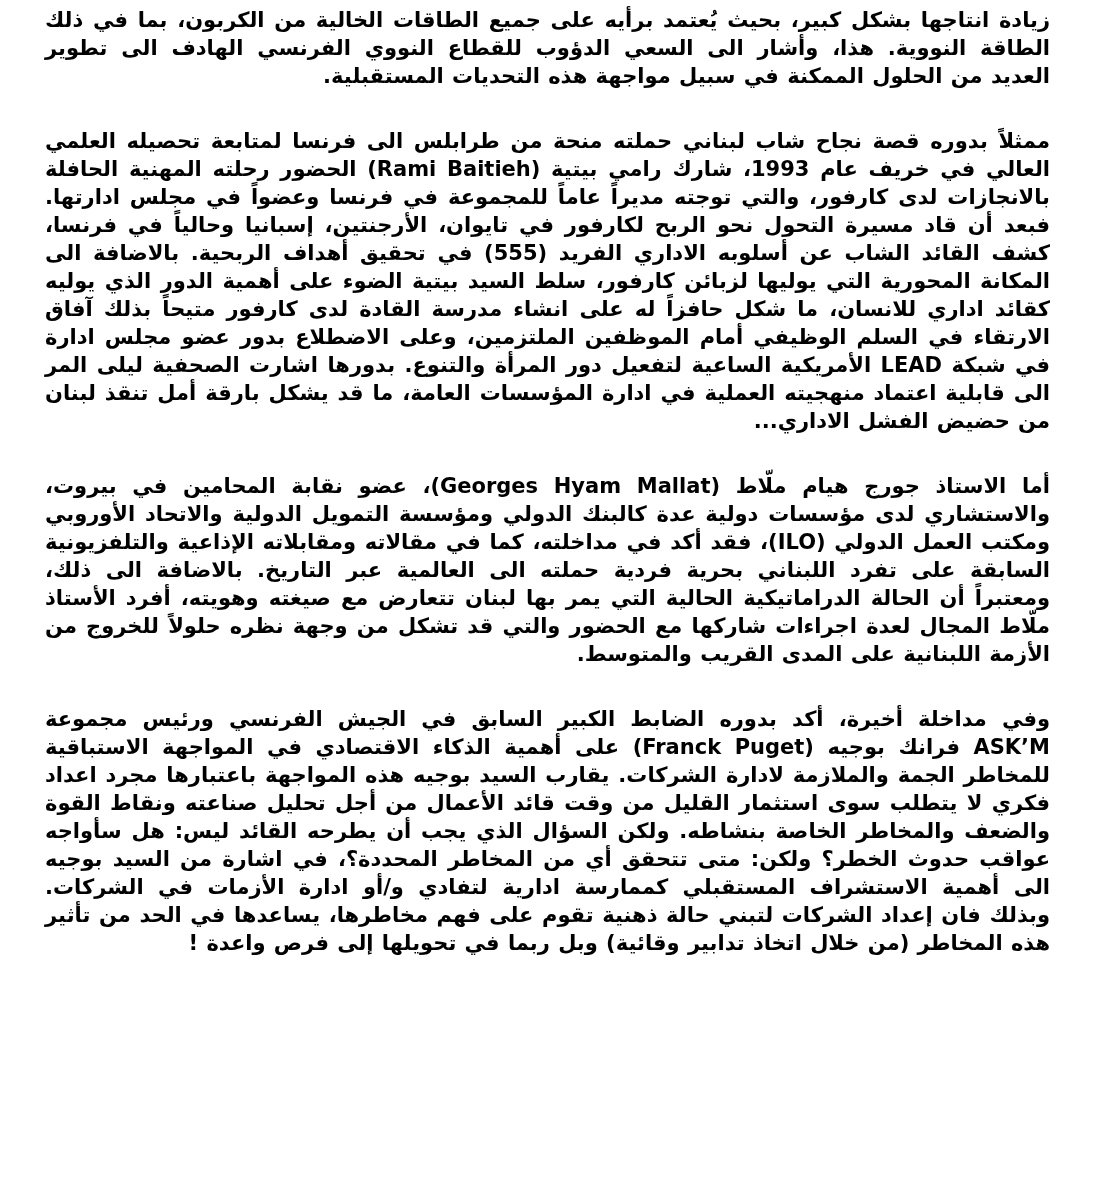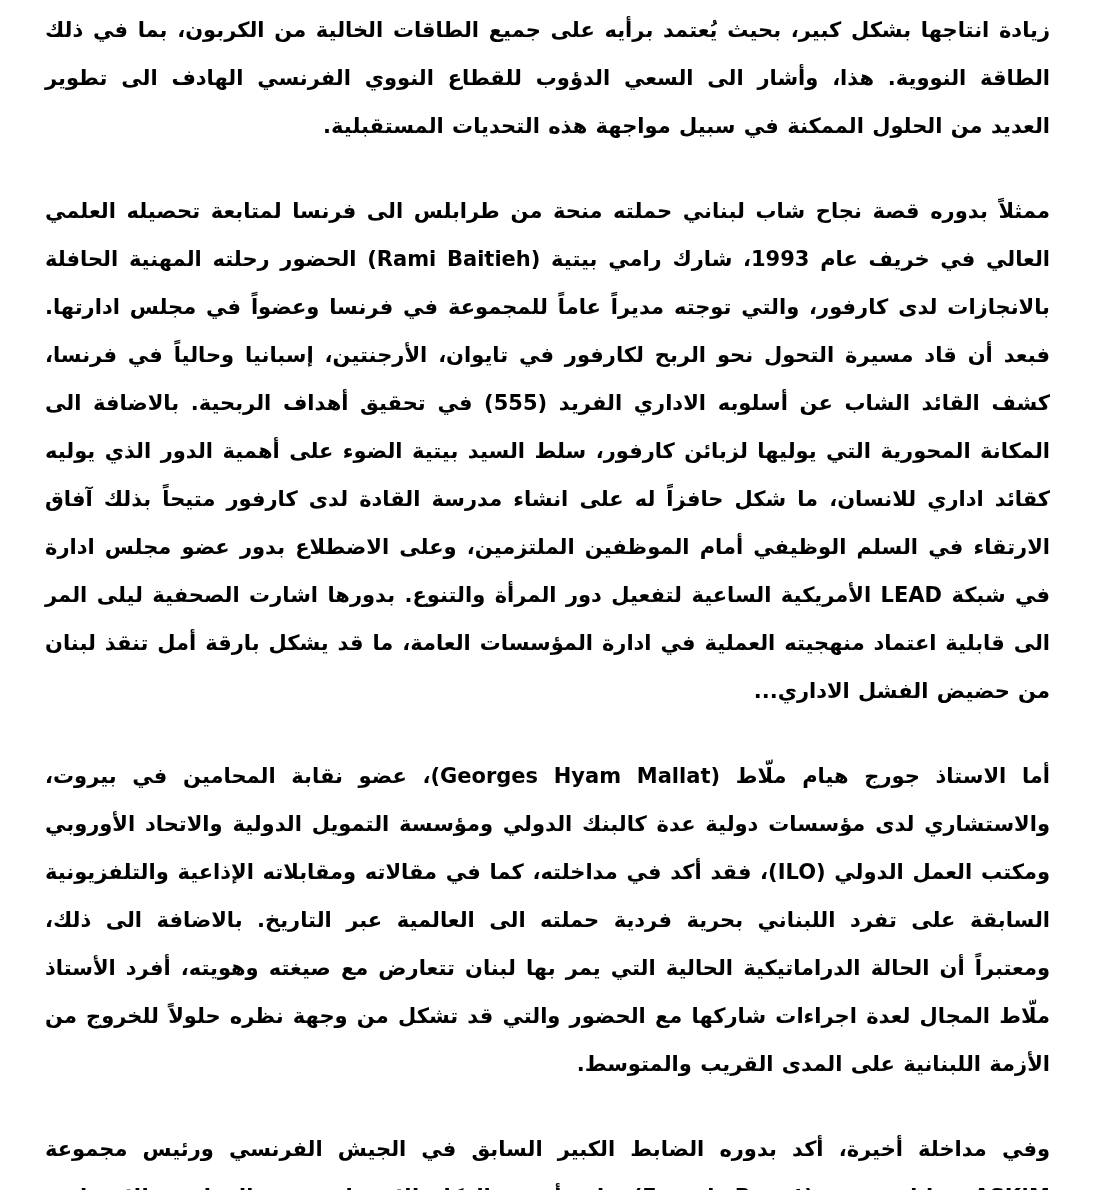--- a/index.html
+++ b/index.html
@@ -19,21 +19,21 @@
     width: 1096px;
     min-height: 1190px;
     padding: 6px 46px 0 33px;
     direction: rtl;
     unicode-bidi: embed;
   }
   .para {
     margin: 0 0 37px 12px;
     font-size: 21px;
     font-weight: bold;
-    line-height: 48px;
+    line-height: 28px;
     text-align: justify;
     text-justify: inter-word;
     word-spacing: 1px;
     color: #000000;
   }
   .para:last-child {
     margin-bottom: 0;
   }
 </style>
 </head>

